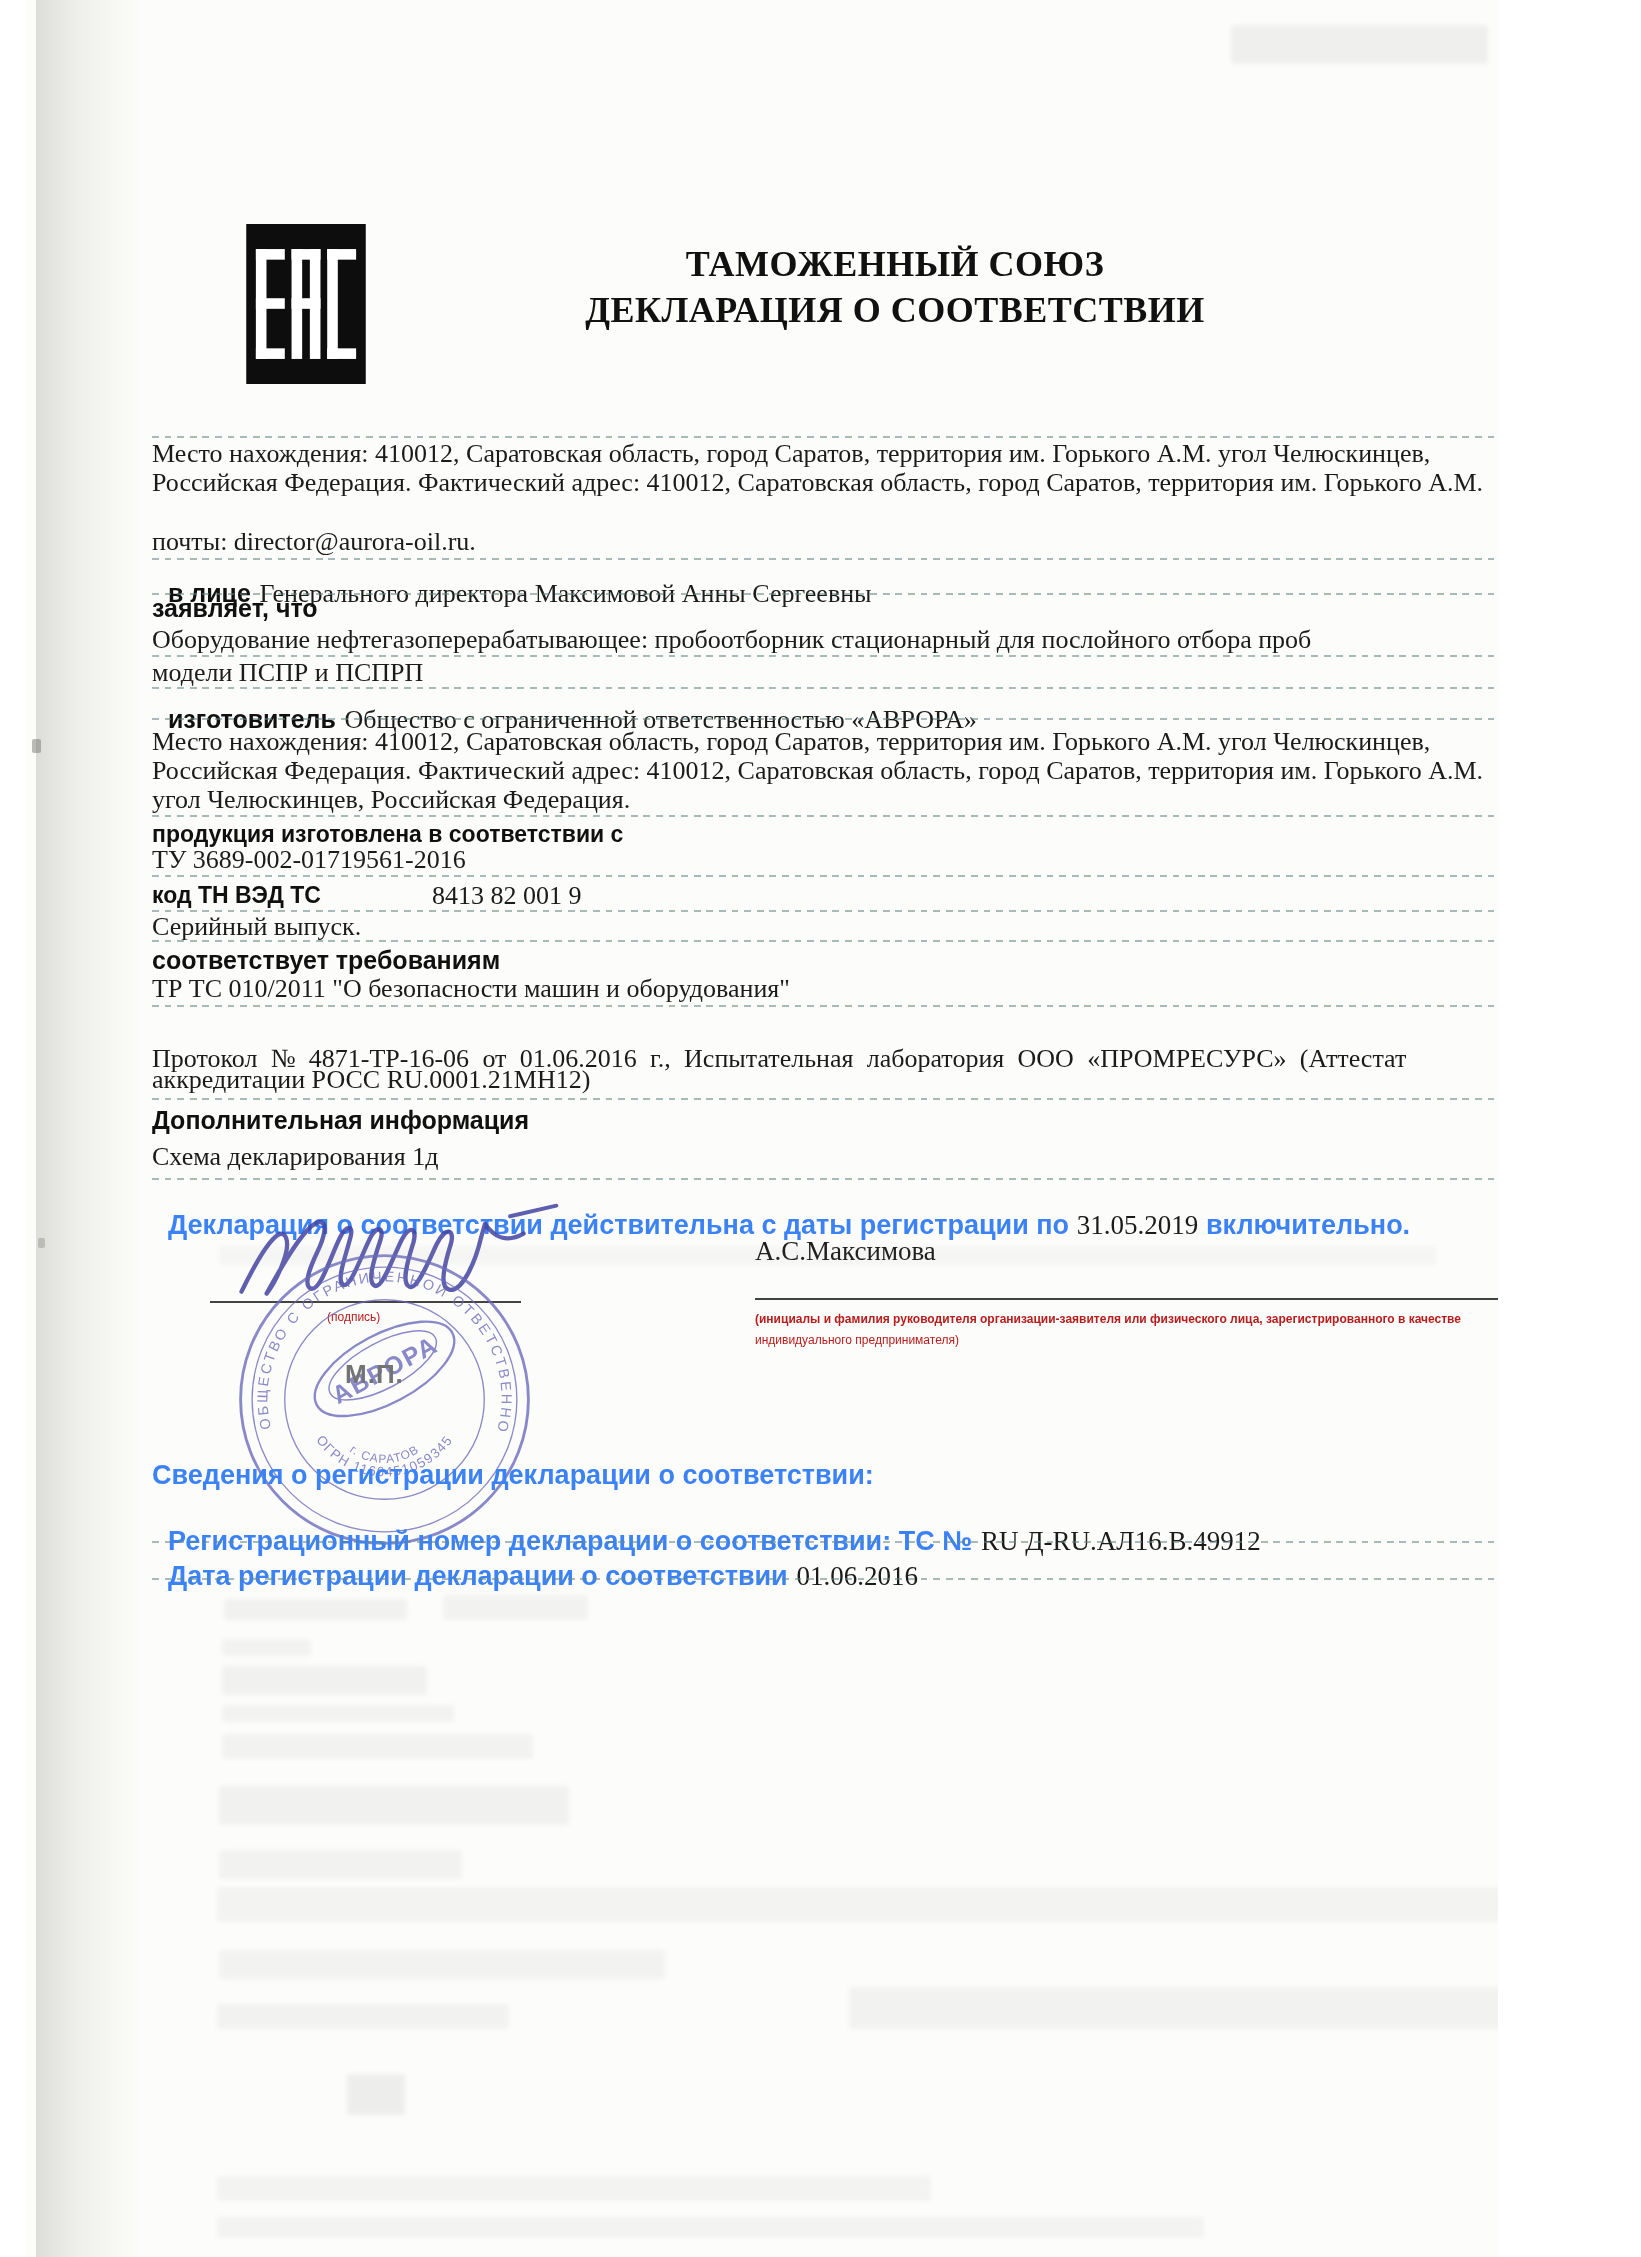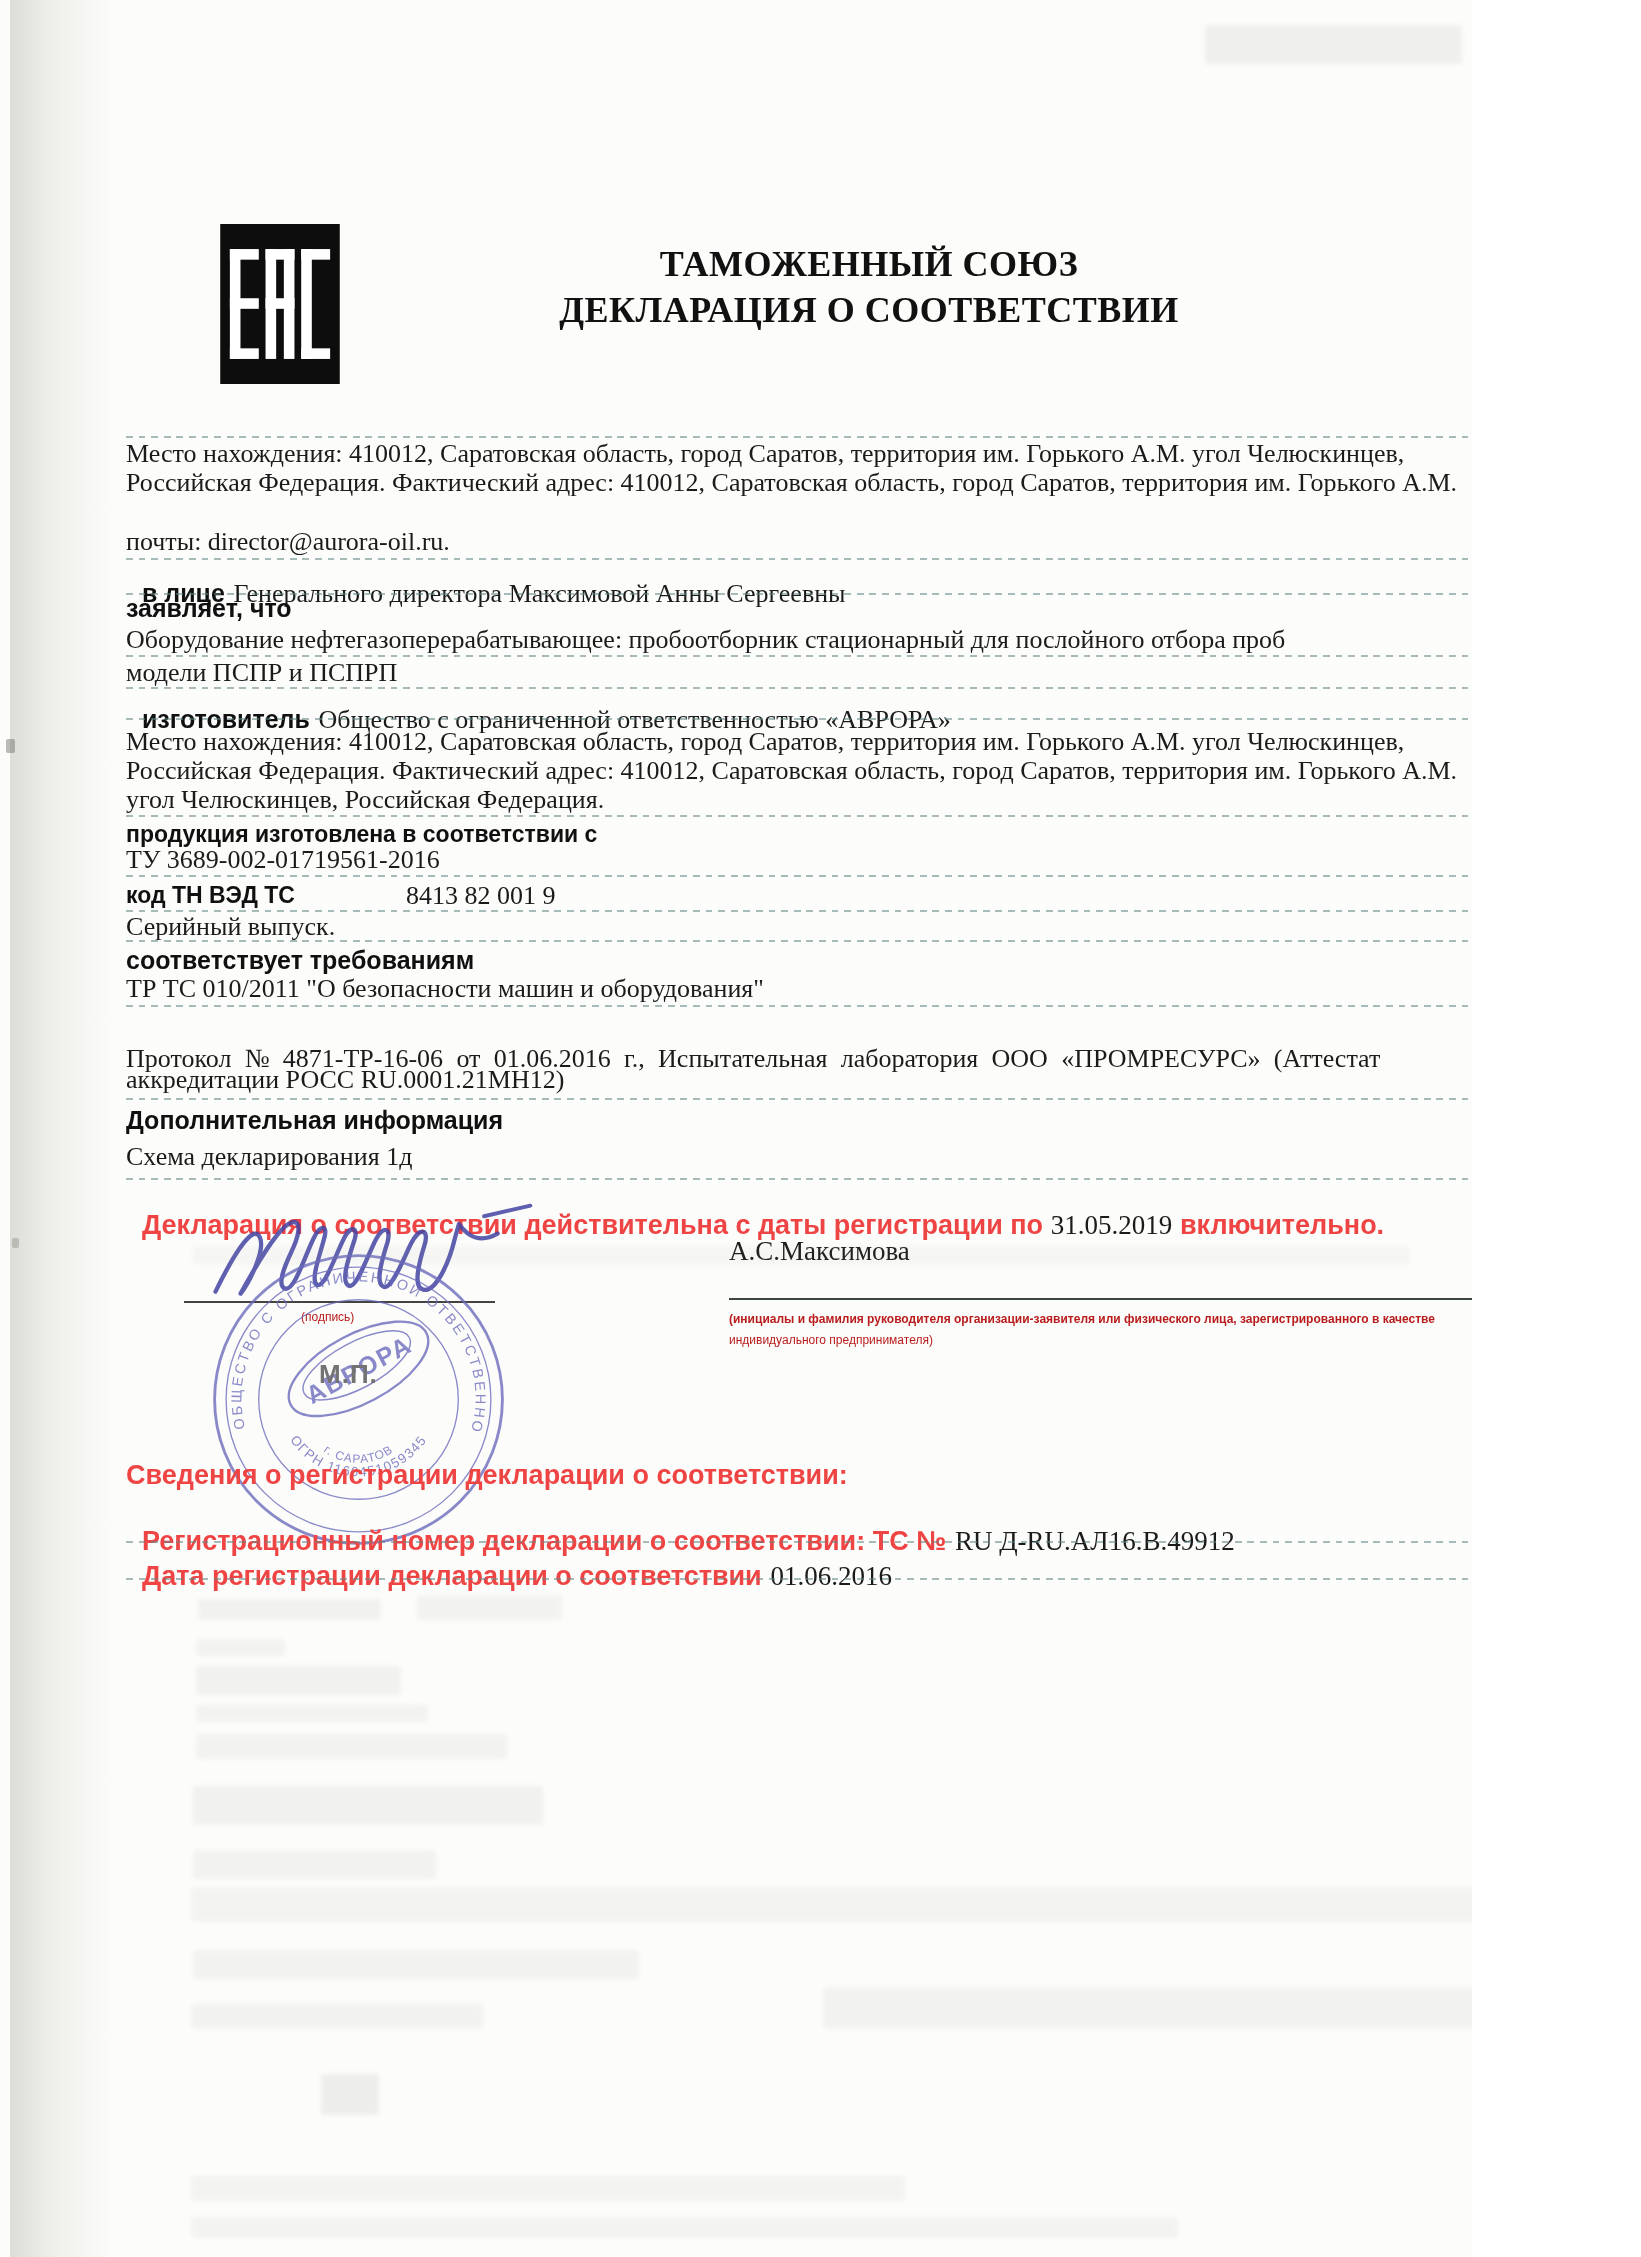--- a/index.html
+++ b/index.html
@@ -1,30 +1,30 @@
 <!DOCTYPE html>
 <html><head>
 <meta charset="utf-8">
 <style>
   html,body { margin:0; padding:0; background:#ffffff; }
   .page {
     position:relative; width:1472px; height:2257px;
     background:#fcfcfa; overflow:hidden;
-    font-family:"Liberation Serif", serif; color:#1c1c1c;
+    font-family:"Liberation Serif", serif; color:#1c1c1c;margin-left:26px;
   }
   .scan-edge {
     position:absolute; left:9.7px; top:0; width:106px; height:100%;
     background:linear-gradient(90deg, rgba(210,210,205,0.75) 0px, rgba(226,226,221,0.5) 43px, rgba(236,236,232,0) 104px);
   }
   .t { position:absolute; white-space:pre; }
   .serif { font-family:"Liberation Serif", serif; font-size:26px; line-height:31px; color:#1b1b1b; }
   .serif-lg { font-family:"Liberation Serif", serif; font-size:27px; color:#1b1b1b; }
   .bold  { font-family:"Liberation Sans", sans-serif; font-weight:bold; font-size:25px; color:#101010; }
   .bold-sm { font-family:"Liberation Sans", sans-serif; font-weight:bold; font-size:23px; color:#101010; }
-  .bold-lg { font-family:"Liberation Sans", sans-serif; font-weight:bold; font-size:27px; color:#ef4444;text-align:right; }
+  .bold-lg { font-family:"Liberation Sans", sans-serif; font-weight:bold; font-size:27px; color:#3b82f6;text-align:right; }
   .val { margin-left:8.7px; }
   .justified { word-spacing:6.8px; }
   .title {
     position:absolute; left:386px; top:241px; width:966px; text-align:center;
     font-family:"Liberation Serif", serif; font-weight:bold; font-size:36px; line-height:46px;
     letter-spacing:0.5px; color:#111;
   }
   .dash {
     position:absolute; left:126px; width:1388px; height:1.9px;
     background:repeating-linear-gradient(90deg, rgba(96,134,131,0.55) 0 6.8px, transparent 6.8px 12.6px);

